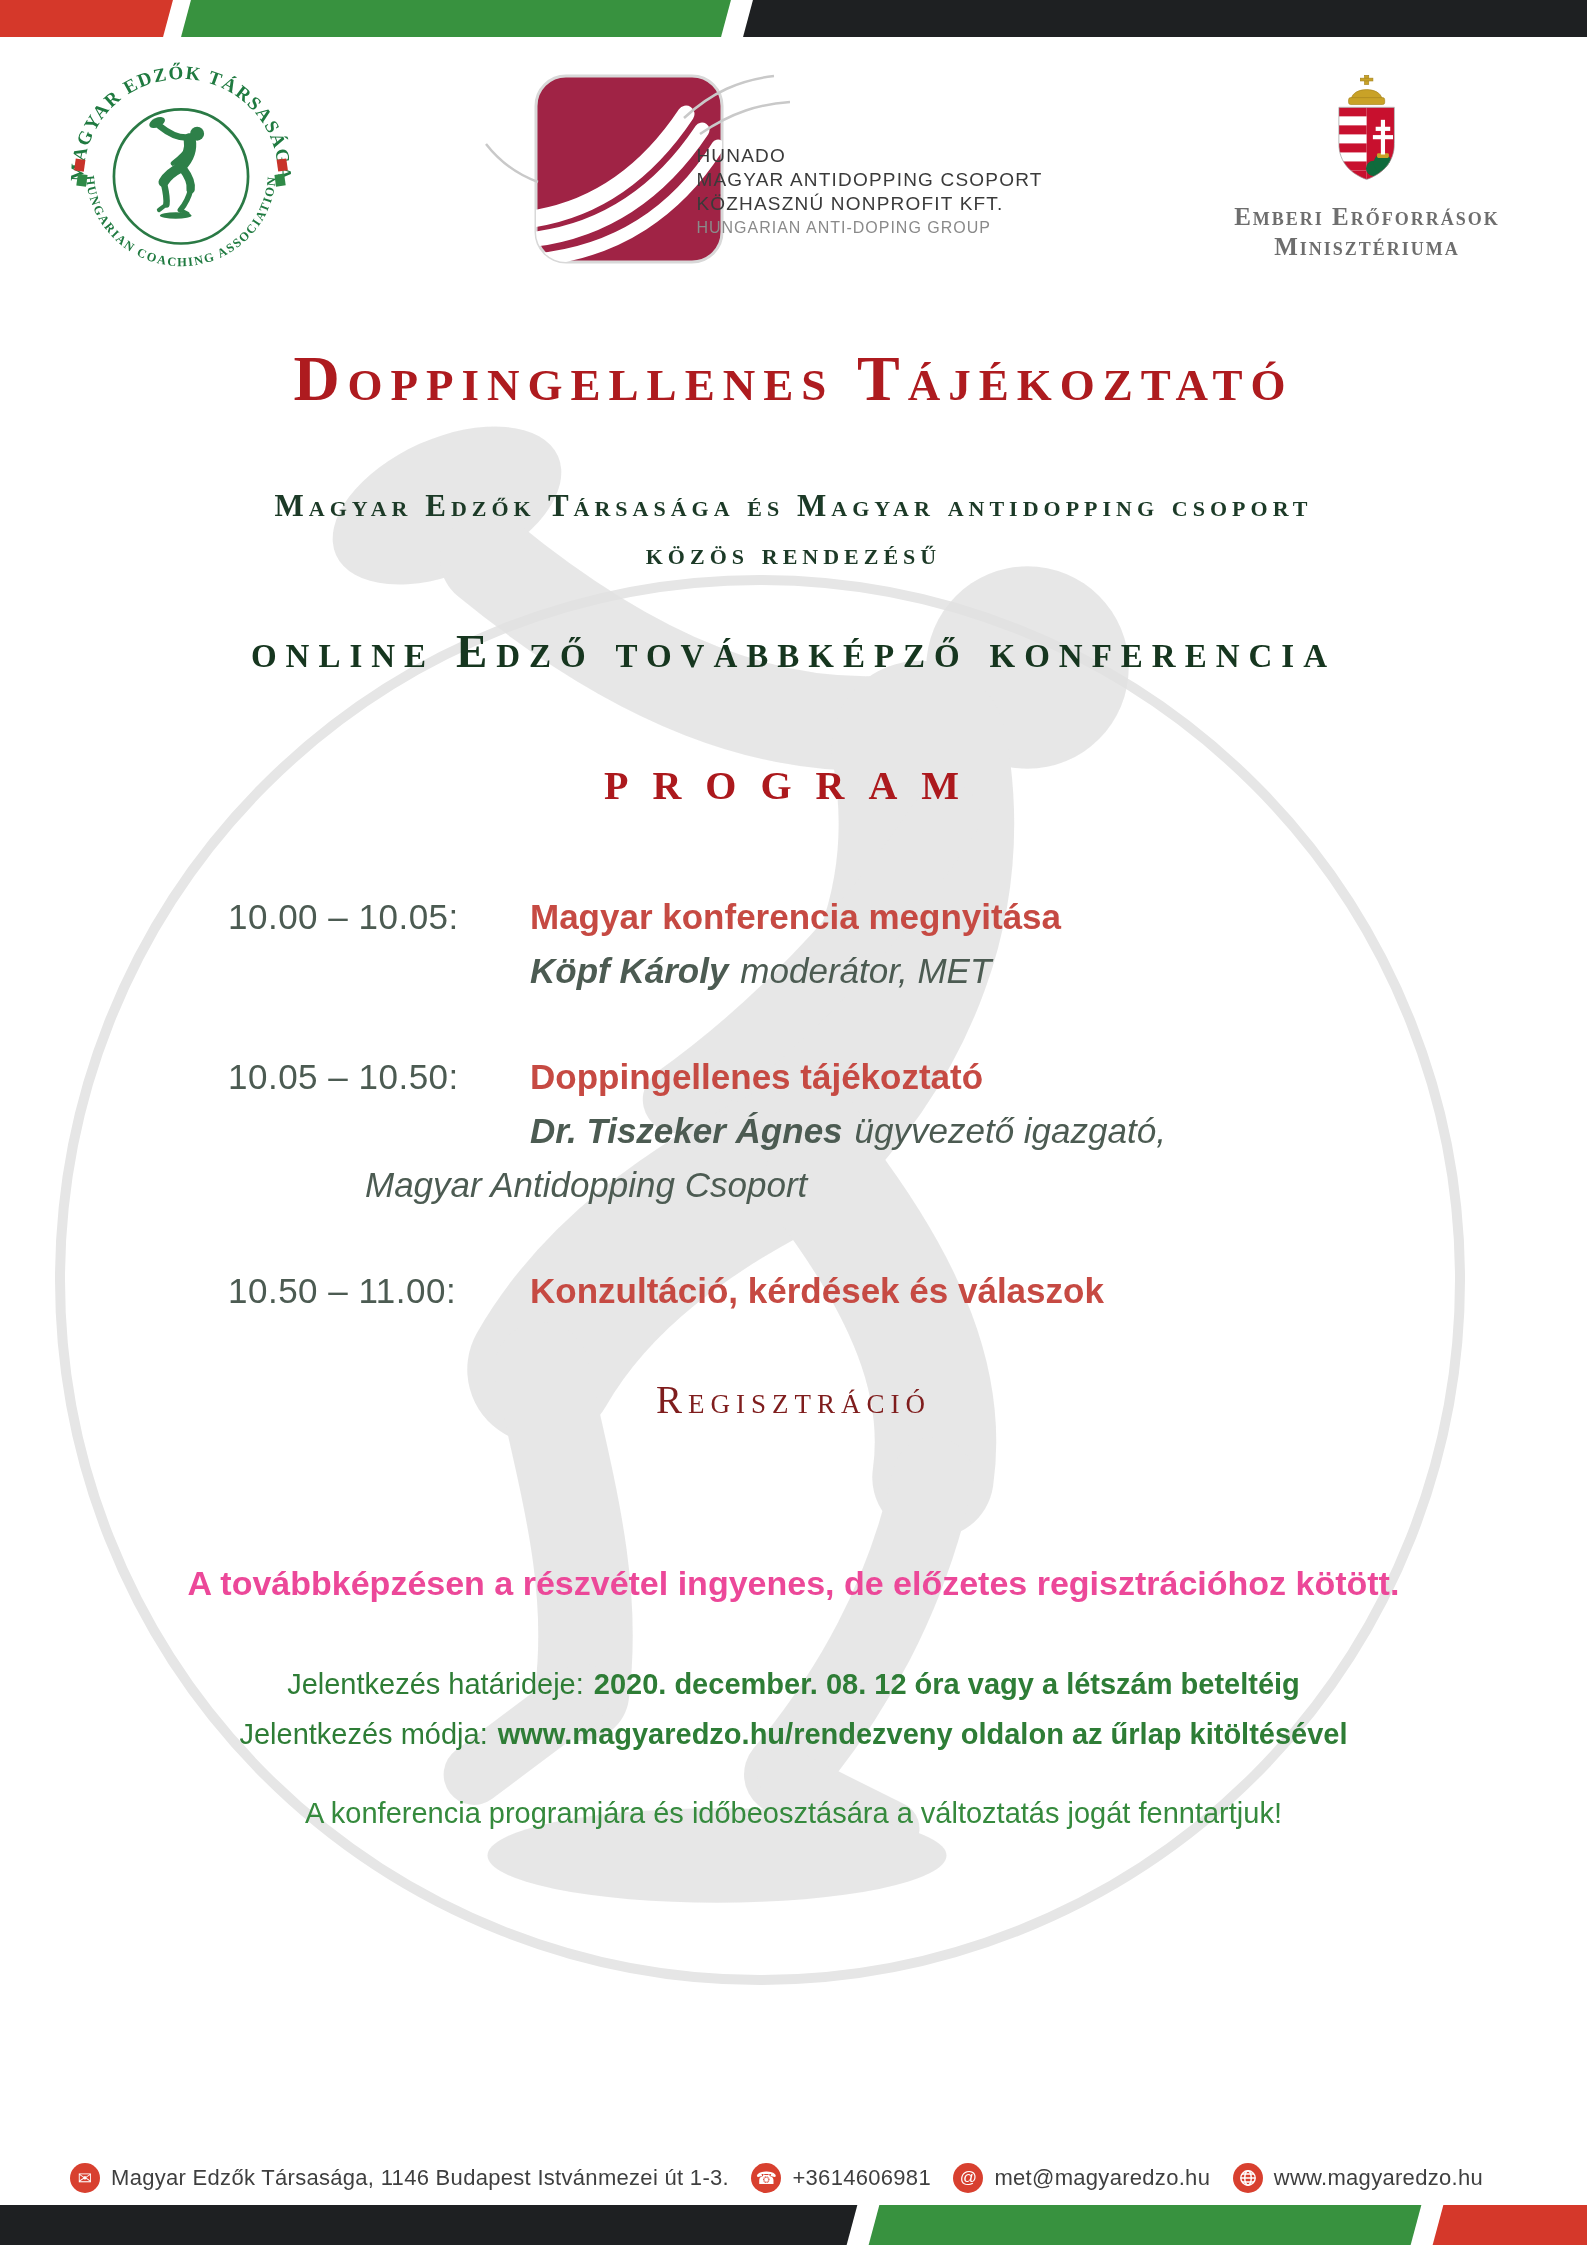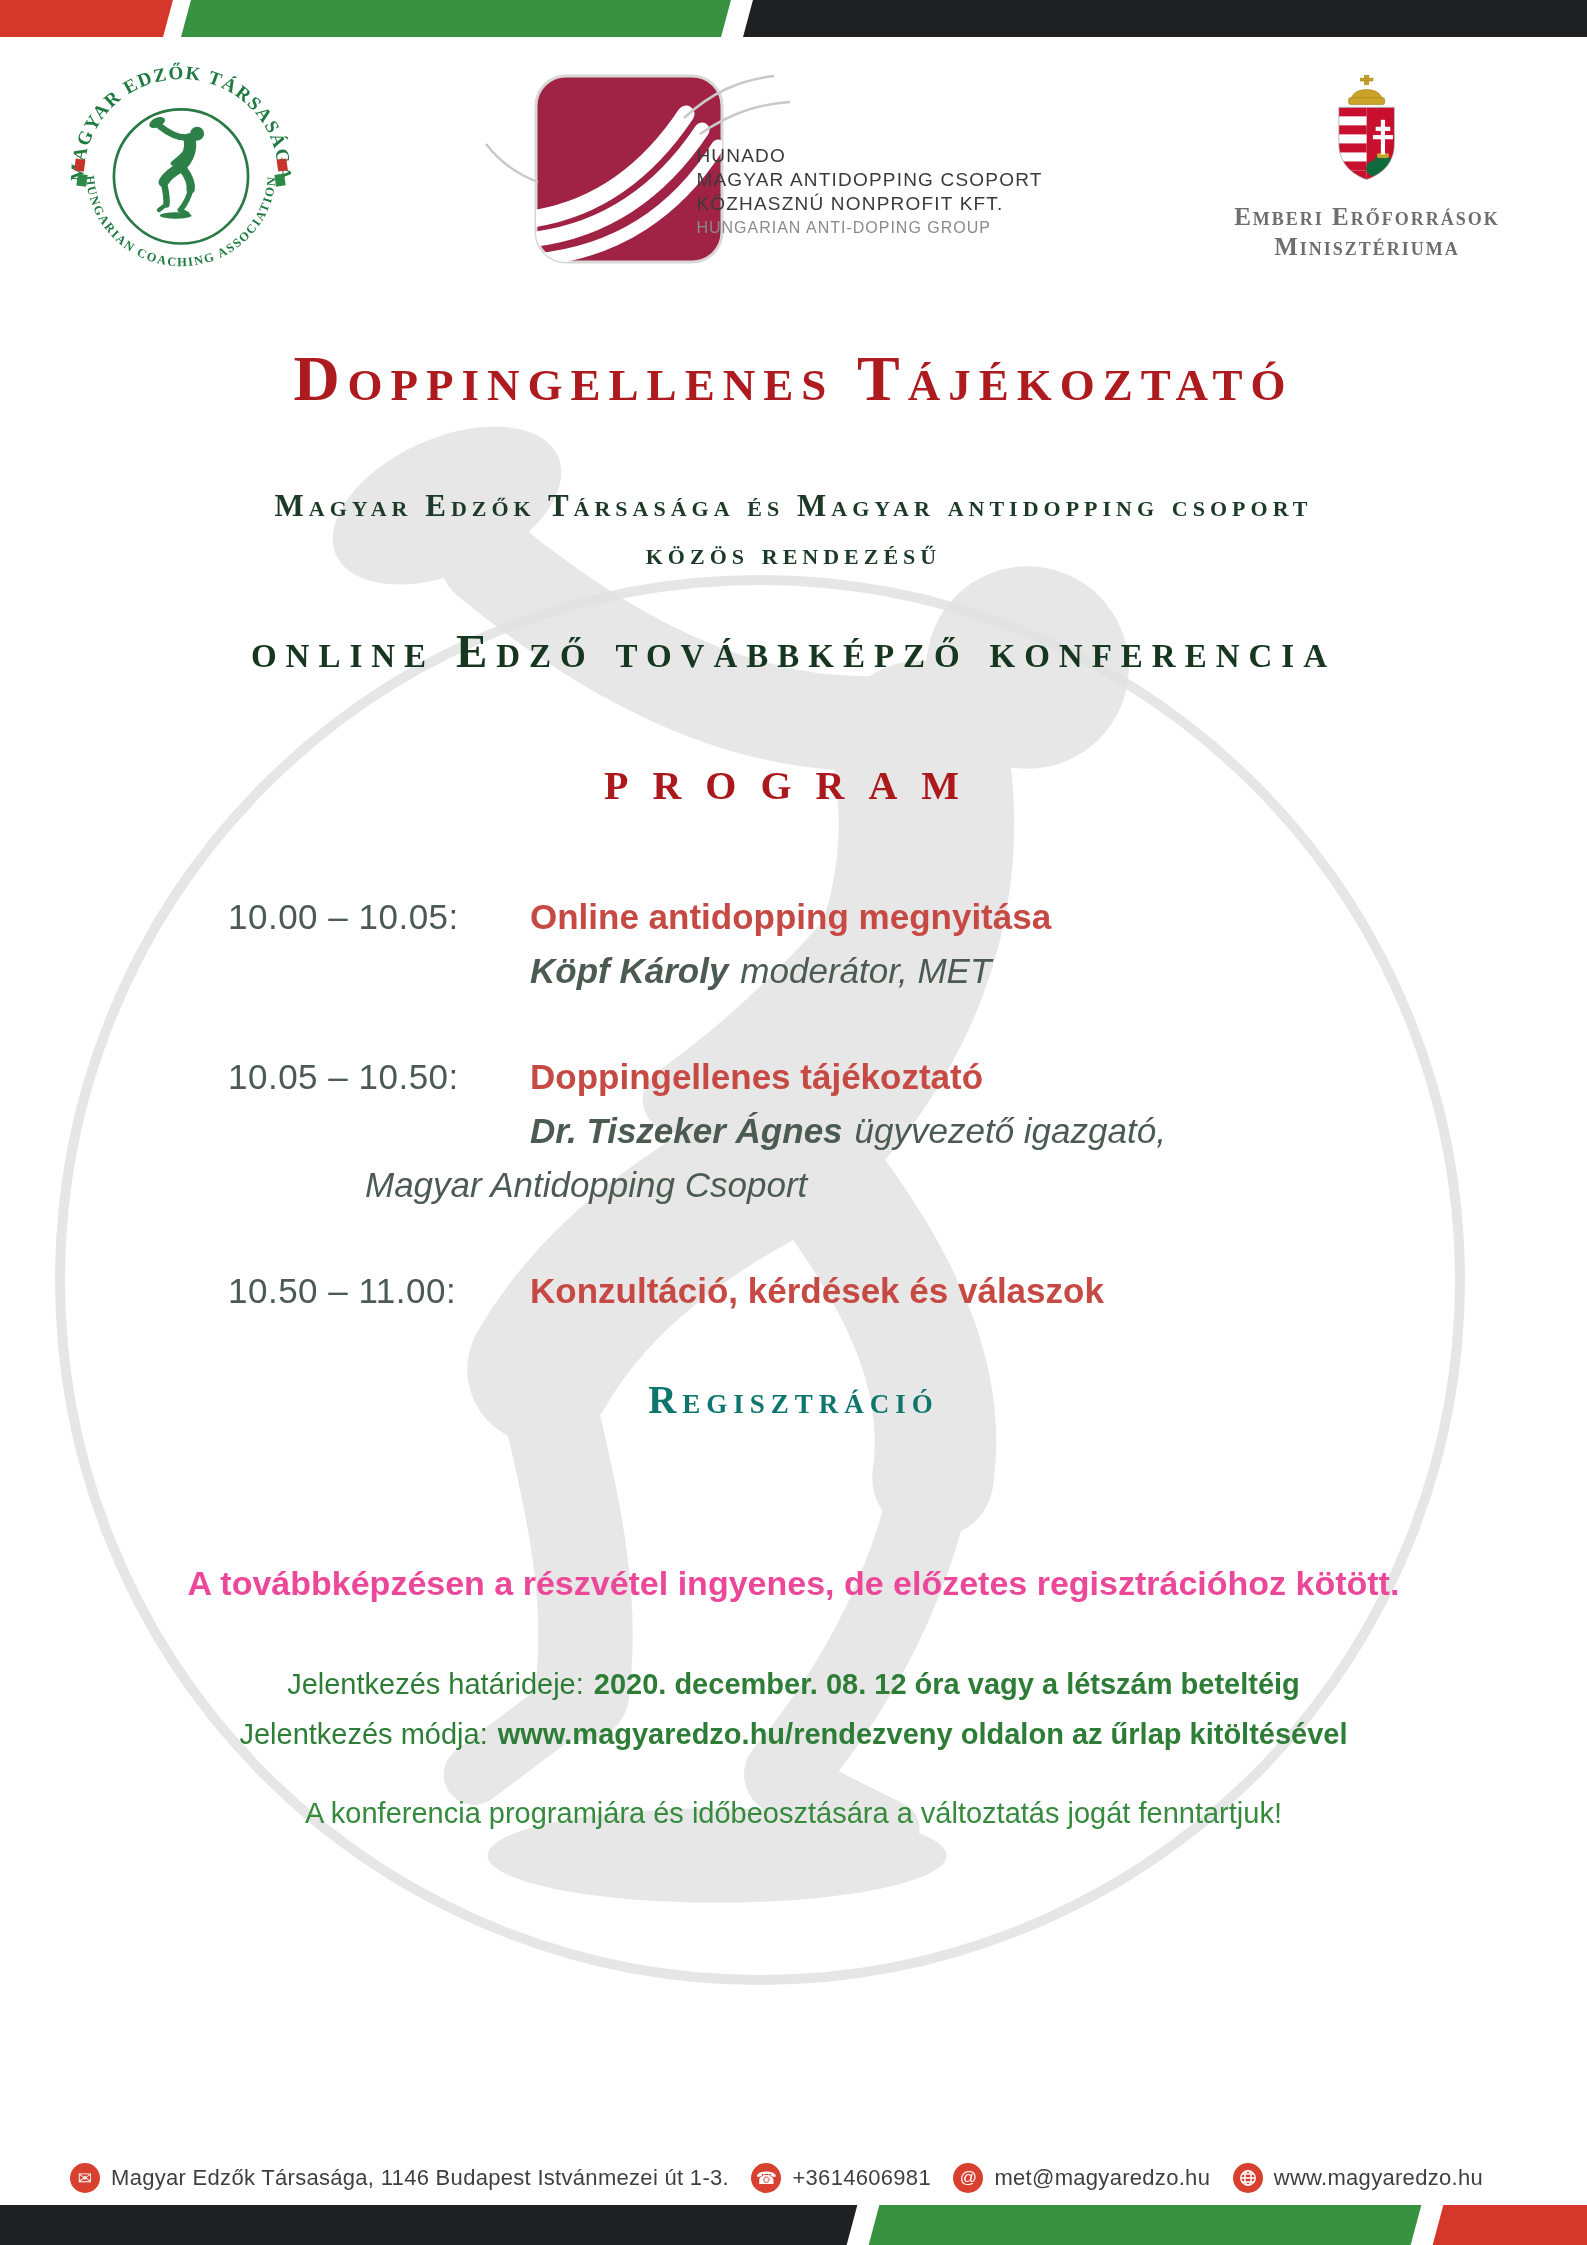--- a/index.html
+++ b/index.html
@@ -53,22 +53,22 @@
   
   .program{width:1160px;margin:88px 0 0 228px;font-size:35px;color:#4c5b52;}
   .prow{display:flex;margin-bottom:66px;}
   .ptime{flex:0 0 302px;letter-spacing:0.5px;}
   .pbody{flex:1 1 auto;}
   .ptitle{color:#c64a43;font-weight:bold;}
   .pspeak{margin-top:14px;font-style:italic;}
   .pspeak .sp-name{font-weight:bold;margin-right:12px;}
   .porg{margin-top:14px;margin-left:-165px;font-style:italic;}
   
-  .t-reg{margin-top:4px;font-family:"Liberation Serif",serif;font-variant:small-caps;font-weight:bold;
-    font-size:39px;letter-spacing:6px;color:#0f766e;}
+  .t-reg{margin-top:4px;font-family:"Liberation Serif",serif;font-variant:small-caps;font-weight:normal;
+    font-size:39px;letter-spacing:6px;color:#7f1d1d;}
   .t-free{margin:142px auto 0;max-width:1420px;font-weight:bold;font-size:34px;color:#ec4899;}
   .t-green-line{margin-top:56px;font-size:29px;color:#2e7d36;line-height:50px;}
   .t-green-line b{margin-left:10px;}
   .t-credit{margin:40px auto 0;max-width:1430px;font-weight:bold;font-size:31px;color:#bf1d1d;line-height:48px;}
   .t-note{margin-top:38px;font-size:29px;color:#358a3d;}
   
   .footer{position:absolute;left:70px;right:104px;bottom:52px;display:flex;justify-content:space-between;
     align-items:center;z-index:2;}
   .f-item{display:flex;align-items:center;font-size:22px;color:#3f3f3f;letter-spacing:0.3px;}
   .f-icon{width:30px;height:30px;border-radius:50%;background:#d8402f;color:#ffffff;
@@ -221,21 +221,21 @@
 
 
 
     <div class="t-center t-program-h">PROGRAM</div>
 
     <div class="program">
 
       <div class="prow">
         <div class="ptime">10.00 – 10.05:</div>
         <div class="pbody">
-          <div class="ptitle">Online antidopping megnyitása</div>
+          <div class="ptitle">Magyar konferencia megnyitása</div>
           <div class="pspeak">
             <span class="sp-name">Köpf Károly</span><span>moderátor, MET</span>
           </div>
         </div>
       </div>
 
       <div class="prow">
         <div class="ptime">10.05 – 10.50:</div>
         <div class="pbody">
           <div class="ptitle">Doppingellenes tájékoztató</div>

